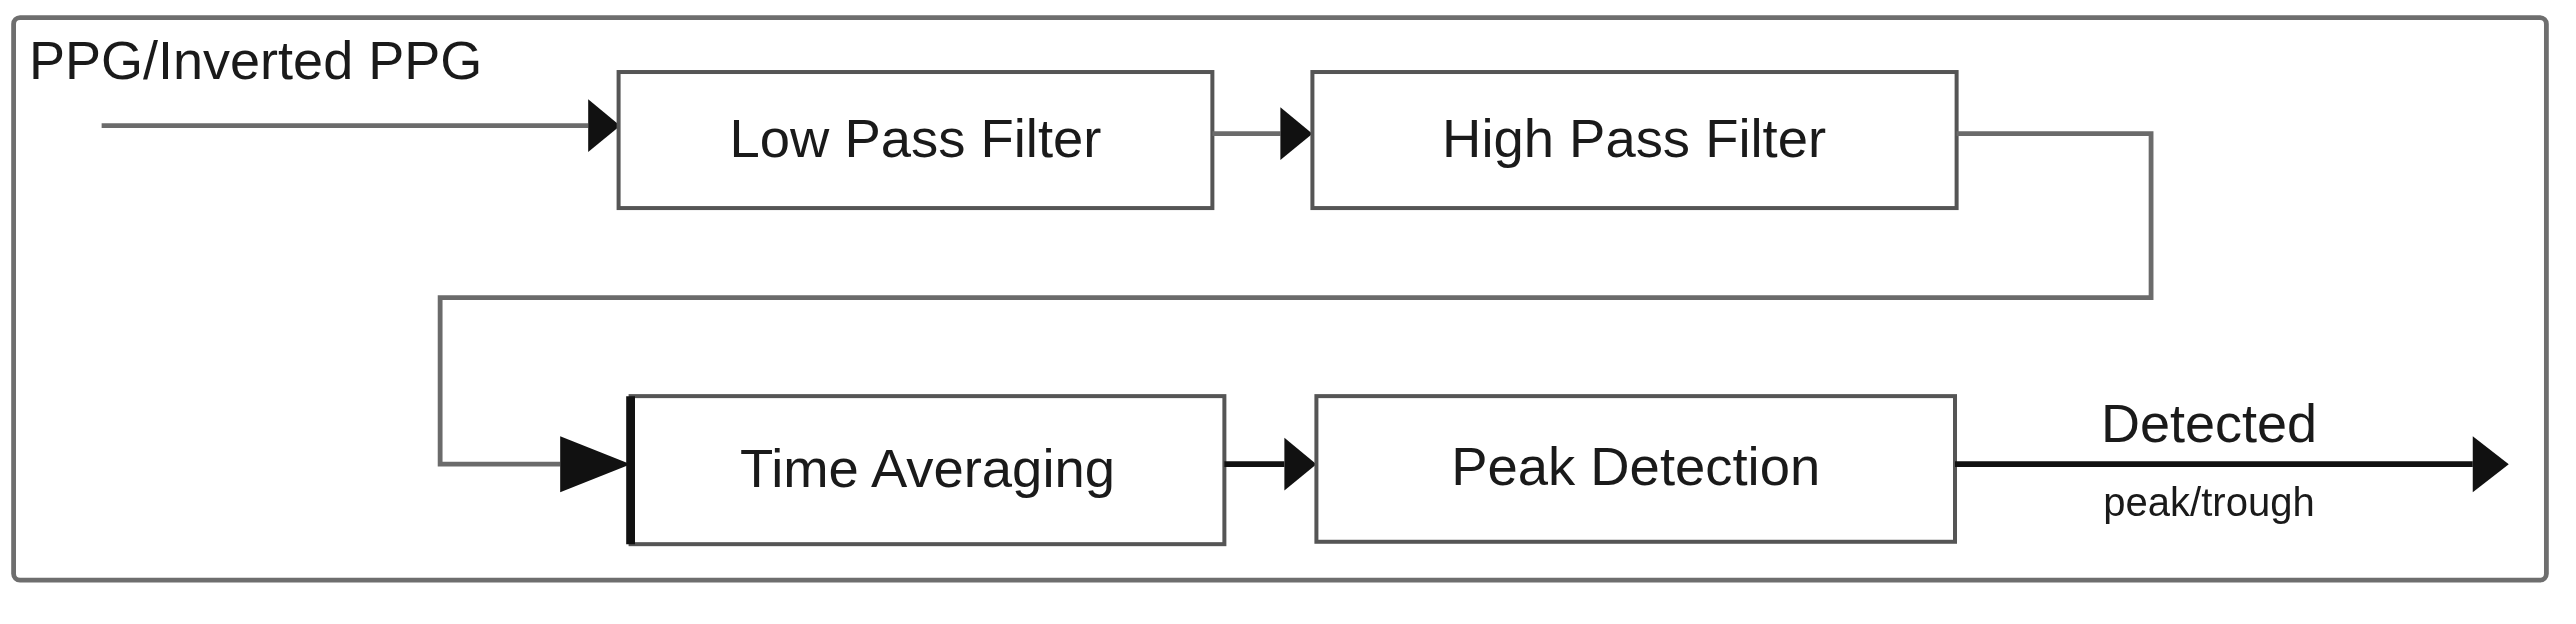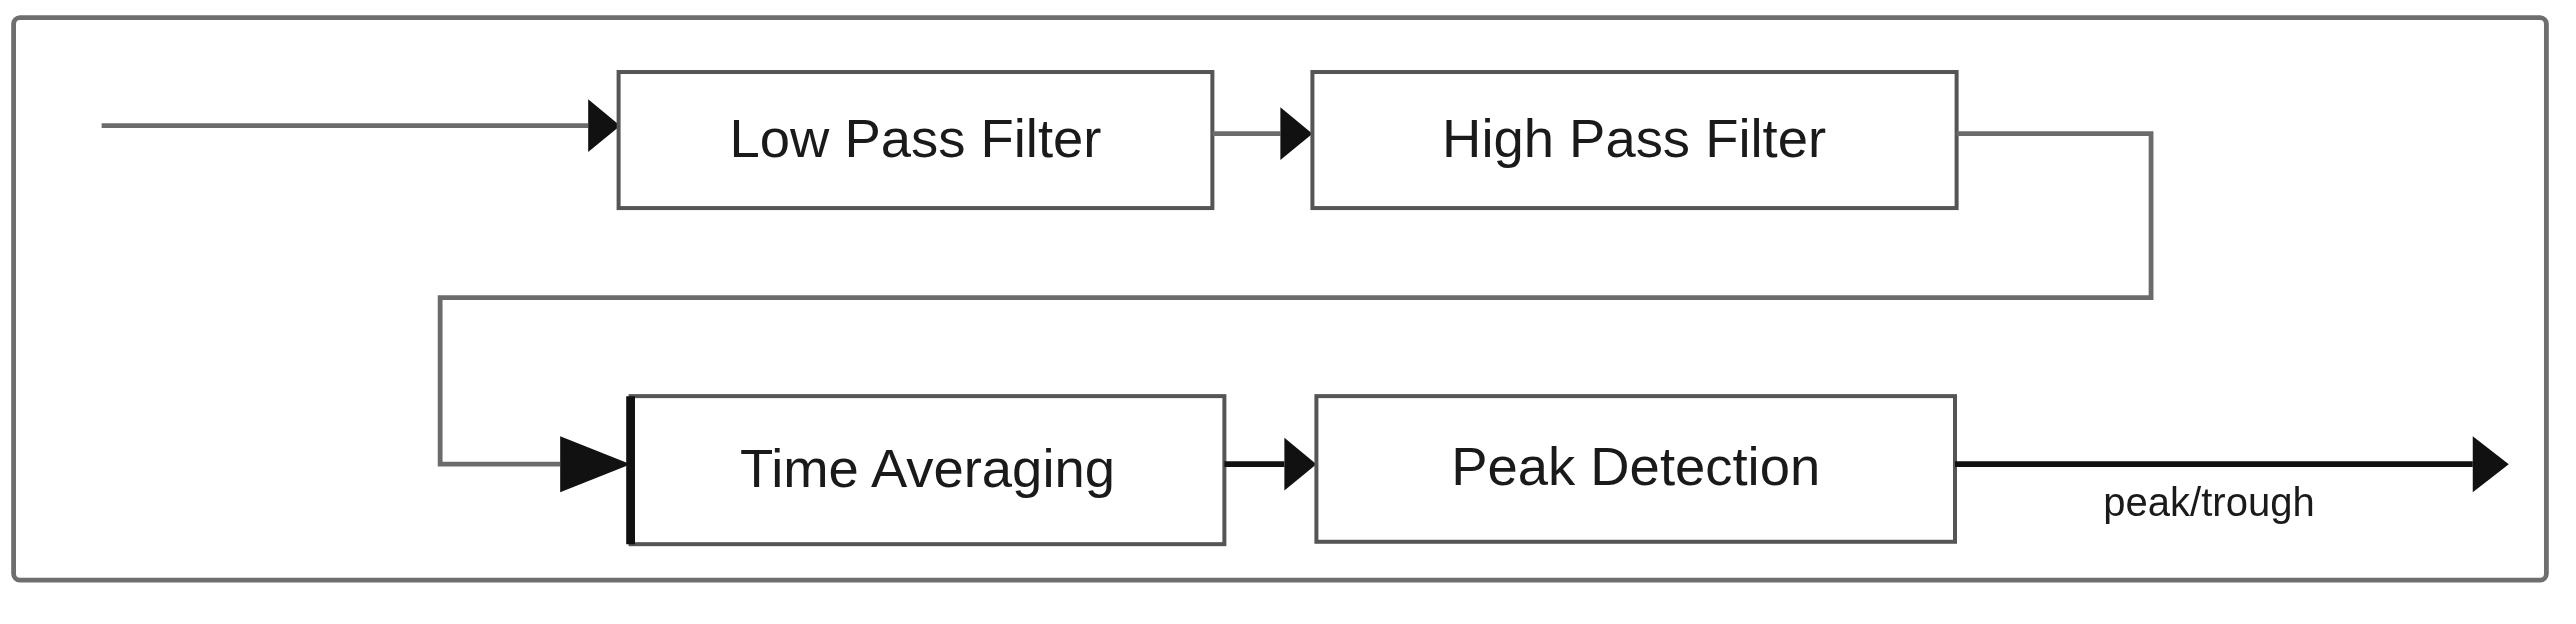--- a/index.html
+++ b/index.html
@@ -97,20 +97,25 @@
     <polygon class="arrow-head" points="1605,547 1645,580 1605,613"></polygon>
 
     <rect class="node-rect" x="1645" y="495" width="798" height="182"></rect>
     <text class="node-label" x="2044" y="588">Peak Detection</text>
 
     <line class="flow-line dark" x1="2443" y1="580" x2="3090" y2="580"></line>
     <polygon class="arrow-head" points="3090,545 3090,615 3135,580"></polygon>
 
   </svg>
 
+  <div style="position:absolute; left:29px; top:29px; font-size:54px; color:#1a1a1a;
+              font-family:'Liberation Sans', sans-serif; white-space:nowrap;">PPG/Inverted PPG</div>
 
+  <div style="position:absolute; left:1985px; top:392px; width:448px; text-align:center;
+              font-size:54px; color:#1a1a1a; font-family:'Liberation Sans', sans-serif;
+              white-space:nowrap;">Detected</div>
 
   <div style="position:absolute; left:1961px; top:480px; width:496px; text-align:center;
               font-size:40px; color:#1a1a1a; font-family:'Liberation Sans', sans-serif;
               white-space:nowrap;">peak/trough</div>
 
 </div>
 
 
 </body></html>

